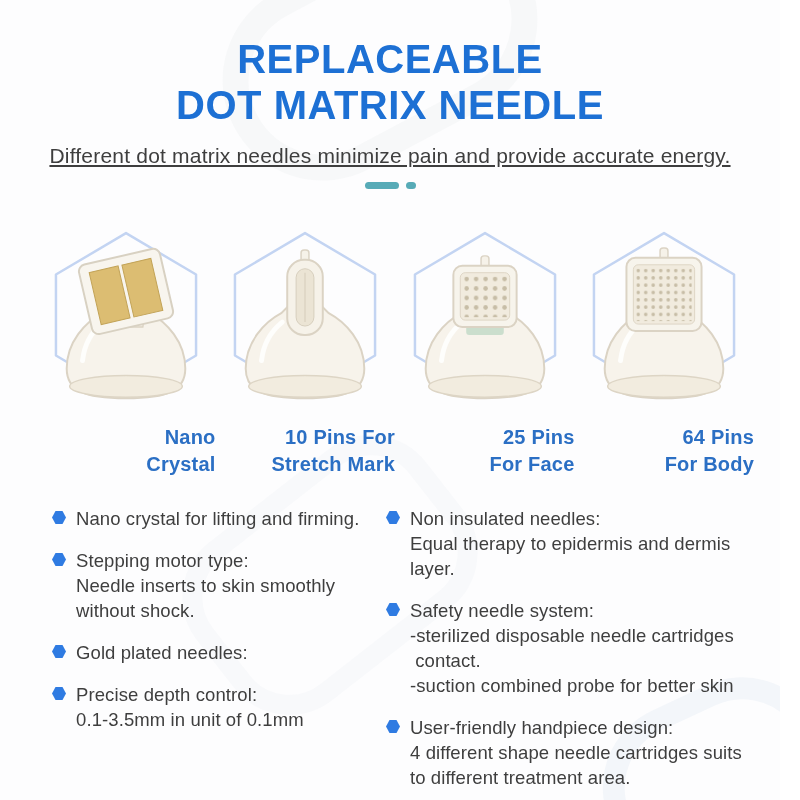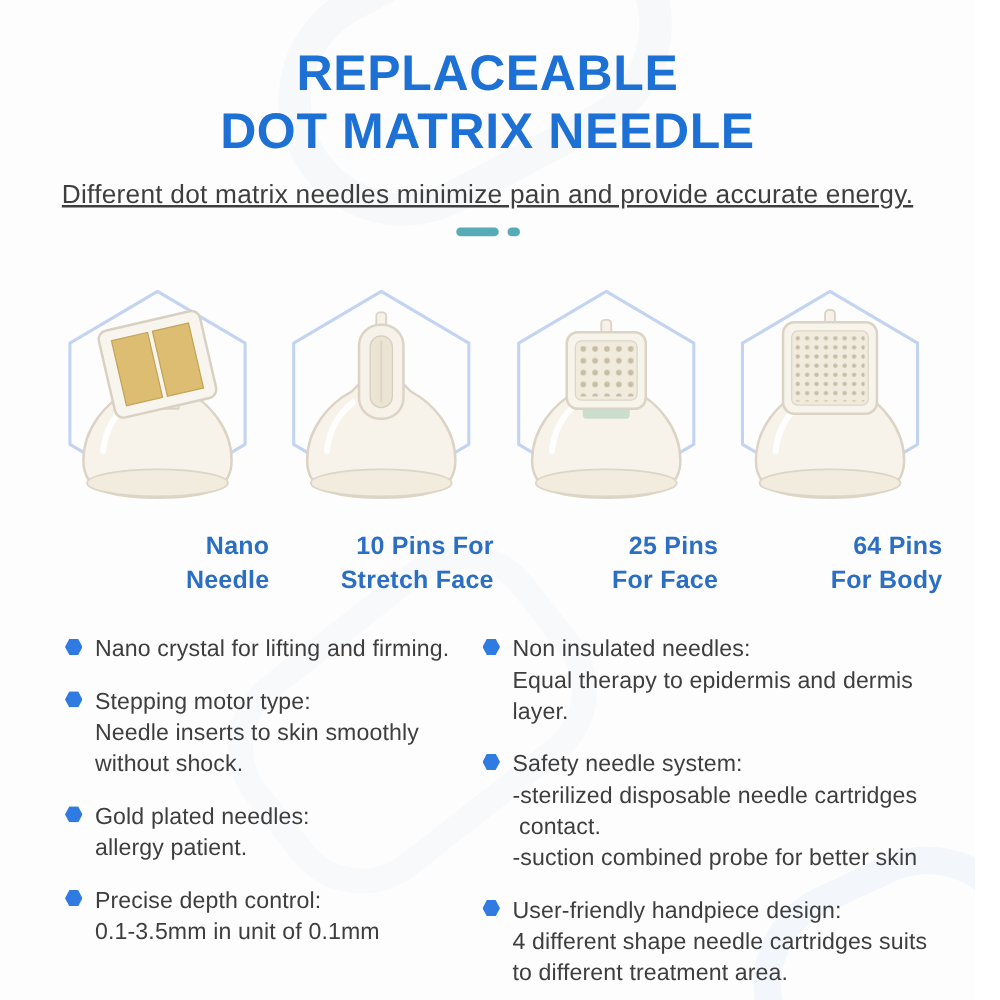--- a/index.html
+++ b/index.html
@@ -89,40 +89,40 @@
         <path d="M41,116 C43,98 52,85 62,77" stroke="#ffffff" stroke-width="5" fill="none" opacity=".85" stroke-linecap="round"></path>
         <path d="M64,56 L106,56 L102,82 L68,82 Z" fill="#f3eee3" stroke="#dbd3c4" stroke-width="1.5"></path>
         <g transform="rotate(-13 85 46)">
           <rect x="43" y="10" width="84" height="72" rx="7" fill="#f8f5ee" stroke="#d8d1c2" stroke-width="2"></rect>
           <rect x="53" y="19" width="30" height="54" fill="#dcbd72" stroke="#c2a357" stroke-width="1"></rect>
           <rect x="87" y="19" width="30" height="54" fill="#dcbd72" stroke="#c2a357" stroke-width="1"></rect>
         </g>
       </svg>
       <div class="product-label">
         <div>Nano</div>
-        <div>Needle</div>
+        <div>Crystal</div>
       </div>
     </div>
 
     <div class="figure">
       <svg class="hex-outline" width="148" height="170" viewBox="0 0 150 172">
         <polygon points="75,3 146,45 146,127 75,169 4,127 4,45" fill="none" stroke="#c3d4f2" stroke-width="2.5" stroke-linejoin="round"></polygon>
       </svg>
       <svg class="cartridge" width="168" height="168" viewBox="0 0 170 170">
         <path d="M25,124 C25,97 44,77 61,68 L69,60 L101,60 L109,68 C126,77 145,97 145,124 C145,146 128,154 85,154 C42,154 25,146 25,124 Z" fill="#f7f3eb" stroke="#dbd3c4" stroke-width="2"></path>
         <ellipse cx="85" cy="142" rx="57" ry="11" fill="#f2ecdf" stroke="#ddd5c5" stroke-width="1.5"></ellipse>
         <path d="M41,116 C43,98 52,85 62,77" stroke="#ffffff" stroke-width="5" fill="none" opacity=".85" stroke-linecap="round"></path>
         <rect x="81" y="4" width="8" height="14" rx="3" fill="#f6f2e9" stroke="#dbd3c4" stroke-width="1.5"></rect>
         <rect x="67" y="14" width="36" height="76" rx="17" fill="#f6f2e9" stroke="#dbd3c4" stroke-width="2"></rect>
         <rect x="76" y="23" width="18" height="58" rx="9" fill="#ebe4d4" stroke="#d6cebd" stroke-width="1"></rect>
         <line x1="85" y1="27" x2="85" y2="77" stroke="#dcd4c3" stroke-width="1.5"></line>
       </svg>
       <div class="product-label">
         <div>10 Pins For</div>
-        <div>Stretch Face</div>
+        <div>Stretch Mark</div>
       </div>
     </div>
 
     <div class="figure">
       <svg class="hex-outline" width="148" height="170" viewBox="0 0 150 172">
         <polygon points="75,3 146,45 146,127 75,169 4,127 4,45" fill="none" stroke="#c3d4f2" stroke-width="2.5" stroke-linejoin="round"></polygon>
       </svg>
       <svg class="cartridge" width="168" height="168" viewBox="0 0 170 170">
         <defs>
           <pattern id="d25" x="64" y="31" width="9.6" height="9.6" patternUnits="userSpaceOnUse">
@@ -184,21 +184,20 @@
         <div class="flines">
           <div class="fline">Stepping motor type:</div>
           <div class="fline">Needle inserts to skin smoothly</div>
           <div class="fline">without shock.</div>
         </div>
       </div>
       <div class="feature">
         <span class="hex-bullet"></span>
         <div class="flines">
           <div class="fline">Gold plated needles:</div>
-          <div class="fline">allergy patient.</div>
         </div>
       </div>
       <div class="feature">
         <span class="hex-bullet"></span>
         <div class="flines">
           <div class="fline">Precise depth control:</div>
           <div class="fline">0.1-3.5mm in unit of 0.1mm</div>
         </div>
       </div>
     </div>

